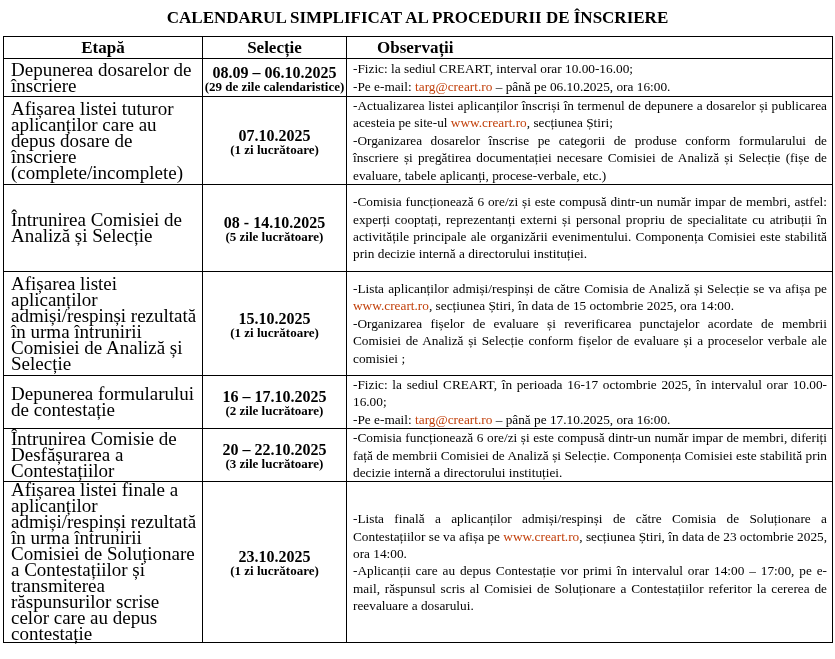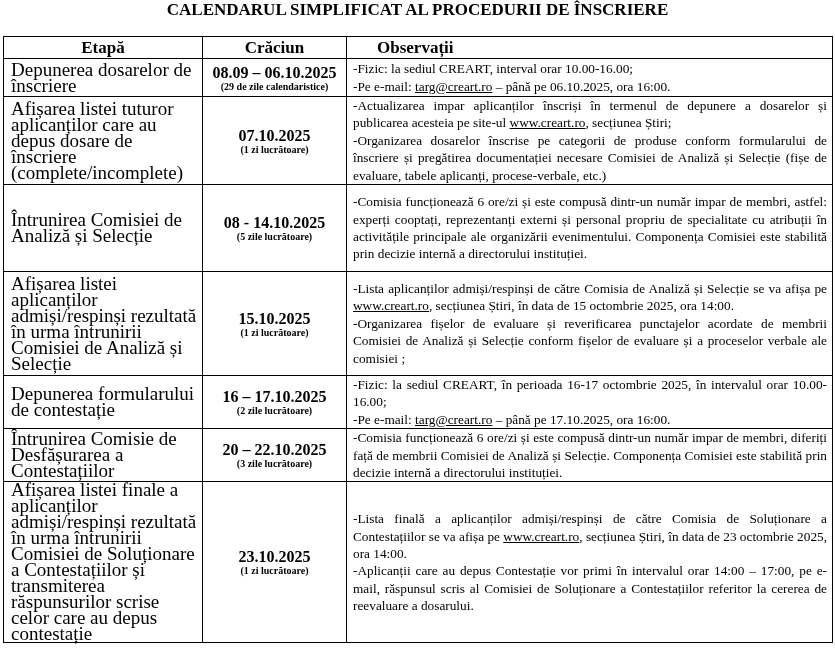--- a/index.html
+++ b/index.html
@@ -1,47 +1,47 @@
 <!DOCTYPE html>
 <html><head>
 <meta charset="utf-8">
 <style>
   html, body { margin: 0; padding: 0; background: #ffffff; }
   body { width: 835px; height: 659px; overflow: hidden; position: relative;
          font-family: "Liberation Serif", "DejaVu Serif", serif; color: #000; }
-  .title { position: absolute; left: 0; top: 0; width: 835px; text-align: center;
+  .title { position: absolute; left: 0; top: 8px; width: 835px; text-align: center;
            font-weight: bold; font-size: 17px; letter-spacing: 0px; }
   table { position: absolute; left: 3px; top: 36px; width: 829px;
           border-collapse: collapse; table-layout: fixed; border-radius: 19px; }
   td, th { border: 1.3px solid #000; vertical-align: middle; padding: 0 4px; }
   th { font-size: 17px; font-weight: bold; height: 21px; padding: 0; line-height: 20px; }
   th.obs { text-align: left; padding-left: 30px; }
   td.etapa { font-size: 19px; line-height: 16px; text-align: left; padding-left: 7px; }
   td.per { text-align: center; padding: 0; }
   td.obs { font-size: 13.3px; line-height: 17.4px; text-align: justify; padding: 0 5px 0 6px; margin-left: 9px; }
   .per-date { font-size: 16px; font-weight: bold; line-height: 17px; display: block; }
-  .per-note { font-size: 10px; font-weight: bold; line-height: 11px; display: block; }
+  .per-note { font-size: 13px; font-weight: bold; line-height: 11px; display: block; }
   .line { display: block; }
-  a.link { color: #000000; text-decoration: underline; }
+  a.link { color: #c2410c; }
 </style>
 </head>
 <body>
 
 <div class="title">CALENDARUL SIMPLIFICAT AL PROCEDURII DE ÎNSCRIERE</div>
 
 <table>
   <colgroup>
     <col style="width:199px">
     <col style="width:144px">
     <col style="width:486px">
   </colgroup>
   <thead>
     <tr>
       <th>Etapă</th>
-      <th>Crăciun</th>
+      <th>Selecție</th>
       <th class="obs">Observații</th>
     </tr>
   </thead>
   <tbody>
     <tr style="height:38px">
       <td class="etapa">Depunerea dosarelor de înscriere</td>
       <td class="per">
         <span class="per-date">08.09 – 06.10.2025</span>
         <span class="per-note">(29 de zile calendaristice)</span>
       </td>
@@ -50,21 +50,21 @@
         <span class="line"><span>-Pe e-mail: </span><a class="link">targ@creart.ro</a><span> – până pe 06.10.2025, ora 16:00.</span></span>
       </td>
     </tr>
     <tr style="height:88px">
       <td class="etapa">Afișarea listei tuturor aplicanților care au depus dosare de înscriere (complete/incomplete)</td>
       <td class="per">
         <span class="per-date">07.10.2025</span>
         <span class="per-note">(1 zi lucrătoare)</span>
       </td>
       <td class="obs">
-        <span class="line"><span>-Actualizarea impar aplicanților înscriși în termenul de depunere a dosarelor și publicarea acesteia pe site-ul </span><a class="link">www.creart.ro</a><span>, secțiunea Știri;</span></span>
+        <span class="line"><span>-Actualizarea listei aplicanților înscriși în termenul de depunere a dosarelor și publicarea acesteia pe site-ul </span><a class="link">www.creart.ro</a><span>, secțiunea Știri;</span></span>
         <span class="line">-Organizarea dosarelor înscrise pe categorii de produse conform  formularului de înscriere și pregătirea documentației necesare Comisiei de Analiză și Selecție  (fișe de evaluare, tabele aplicanți, procese-verbale, etc.)</span>
       </td>
     </tr>
     <tr style="height:87px">
       <td class="etapa">Întrunirea Comisiei de Analiză și Selecție</td>
       <td class="per">
         <span class="per-date">08 - 14.10.2025</span>
         <span class="per-note">(5 zile lucrătoare)</span>
       </td>
       <td class="obs">

